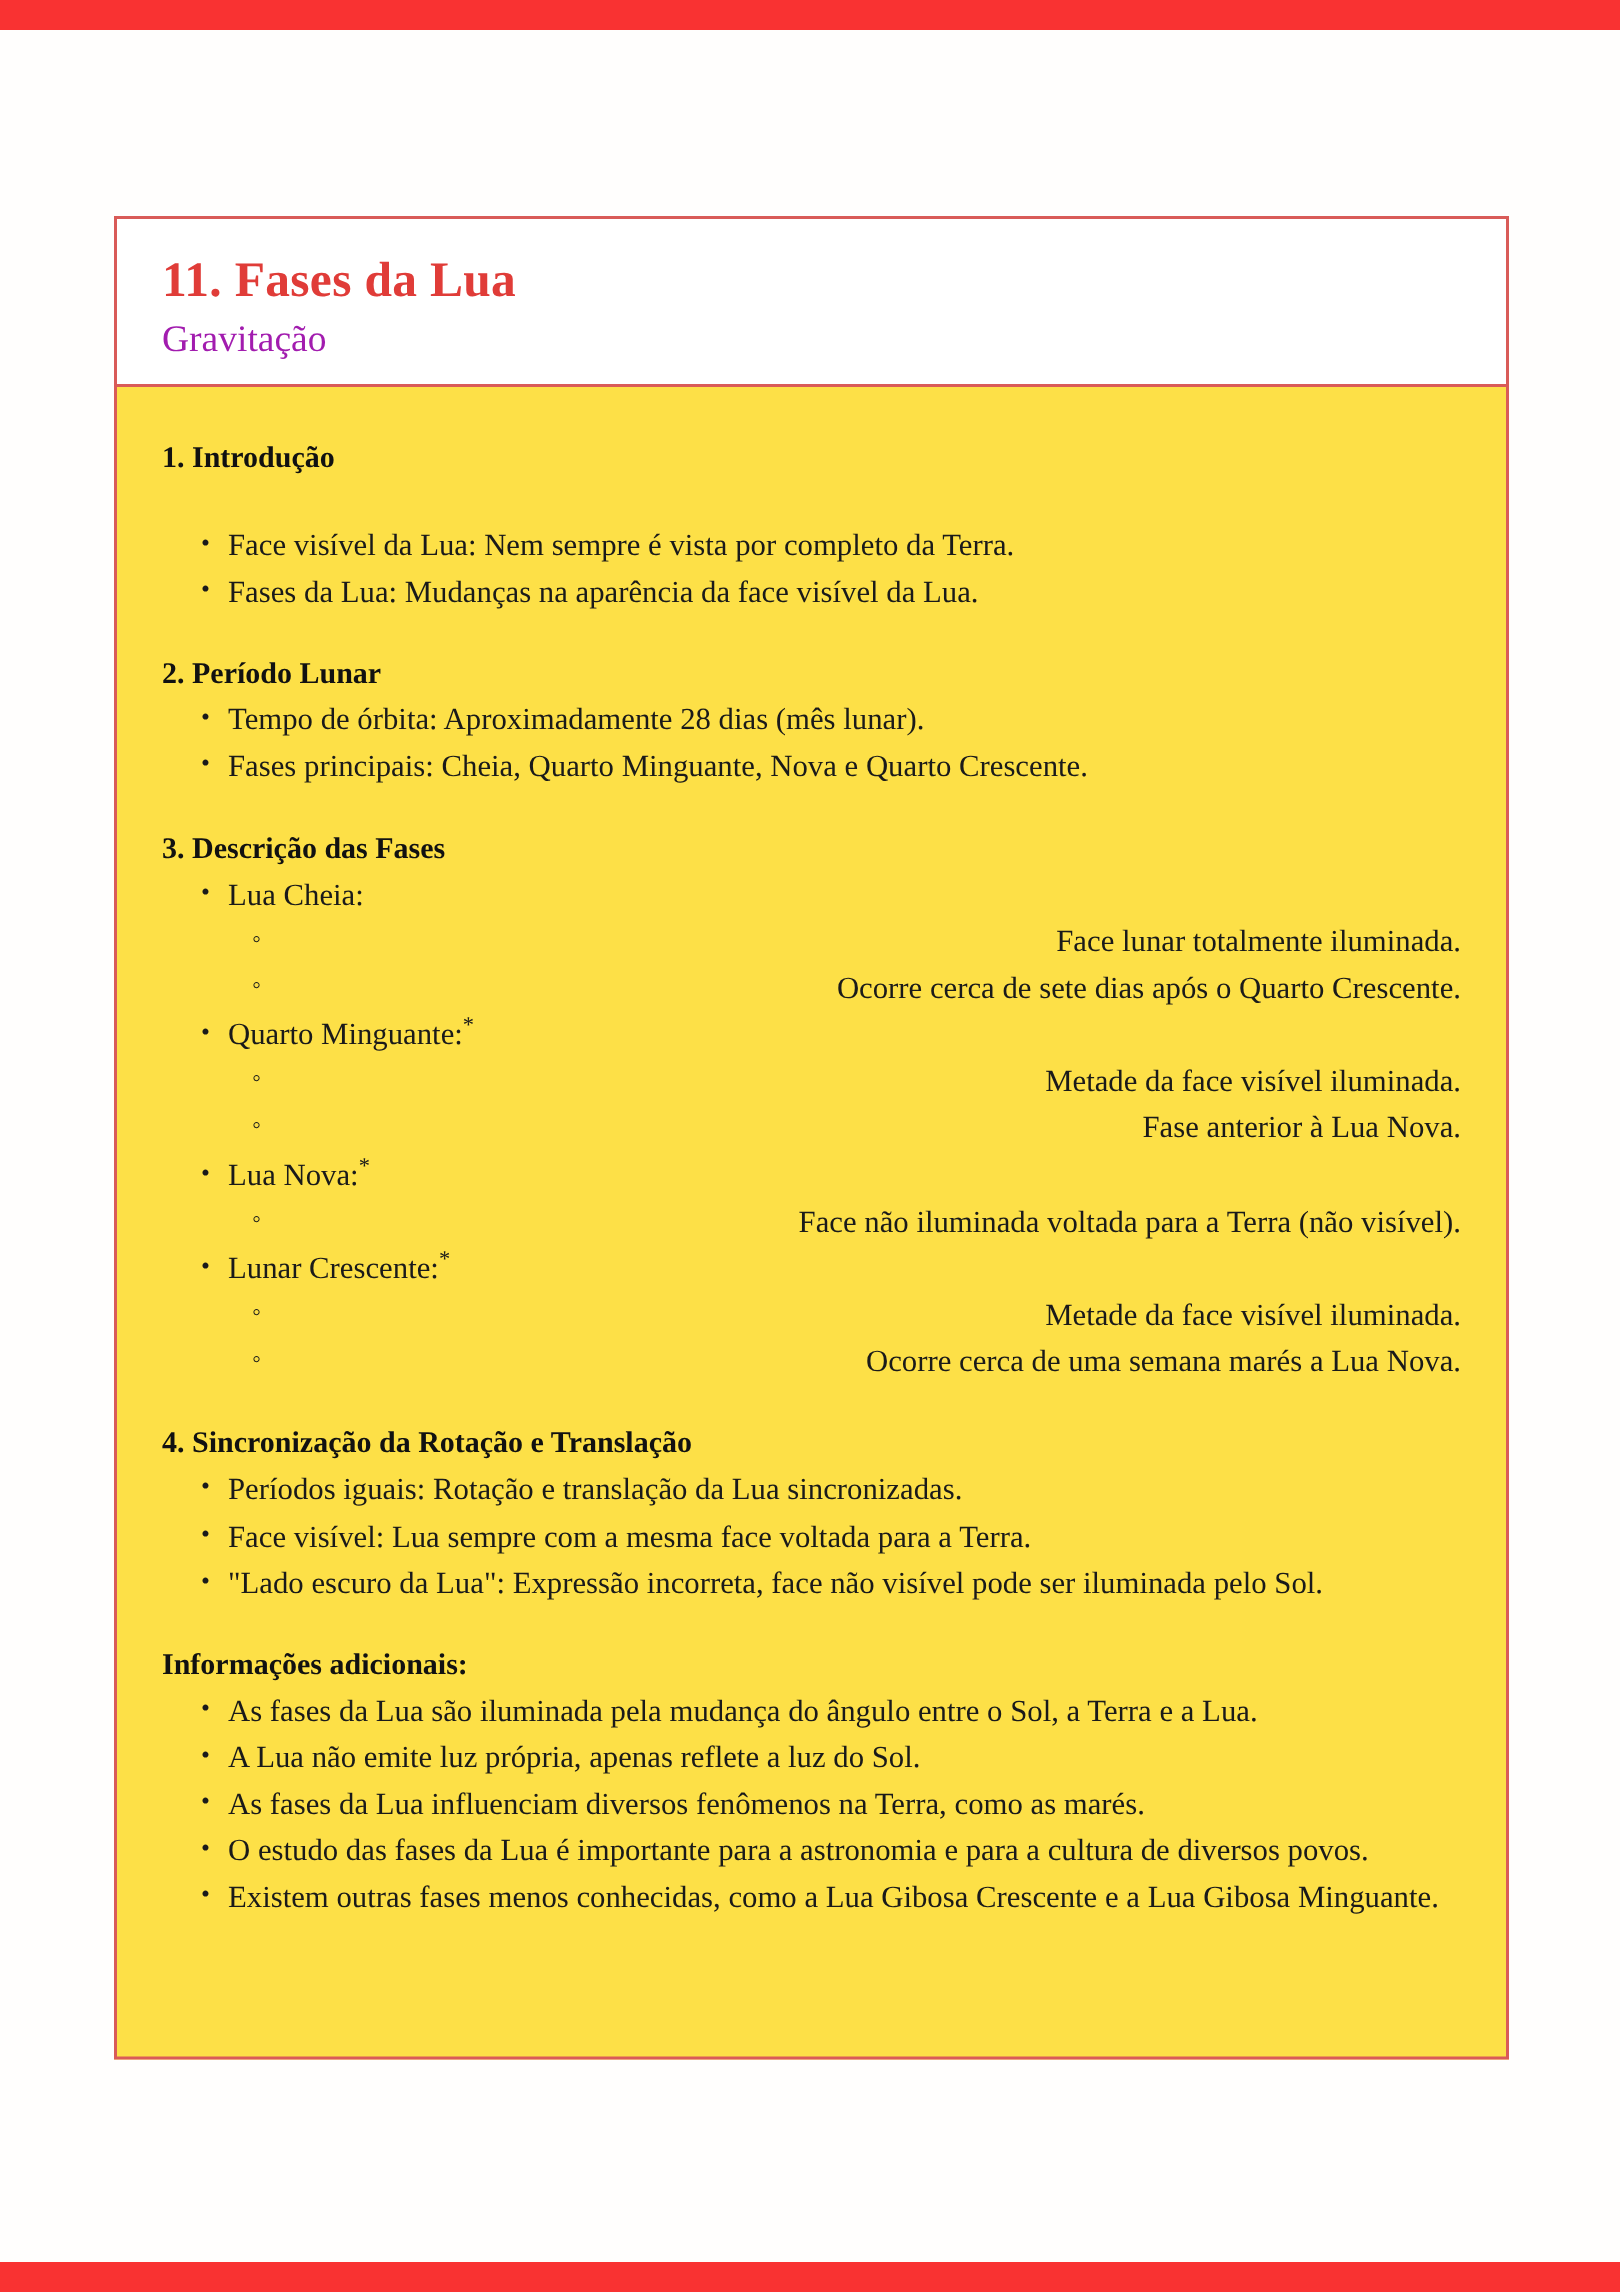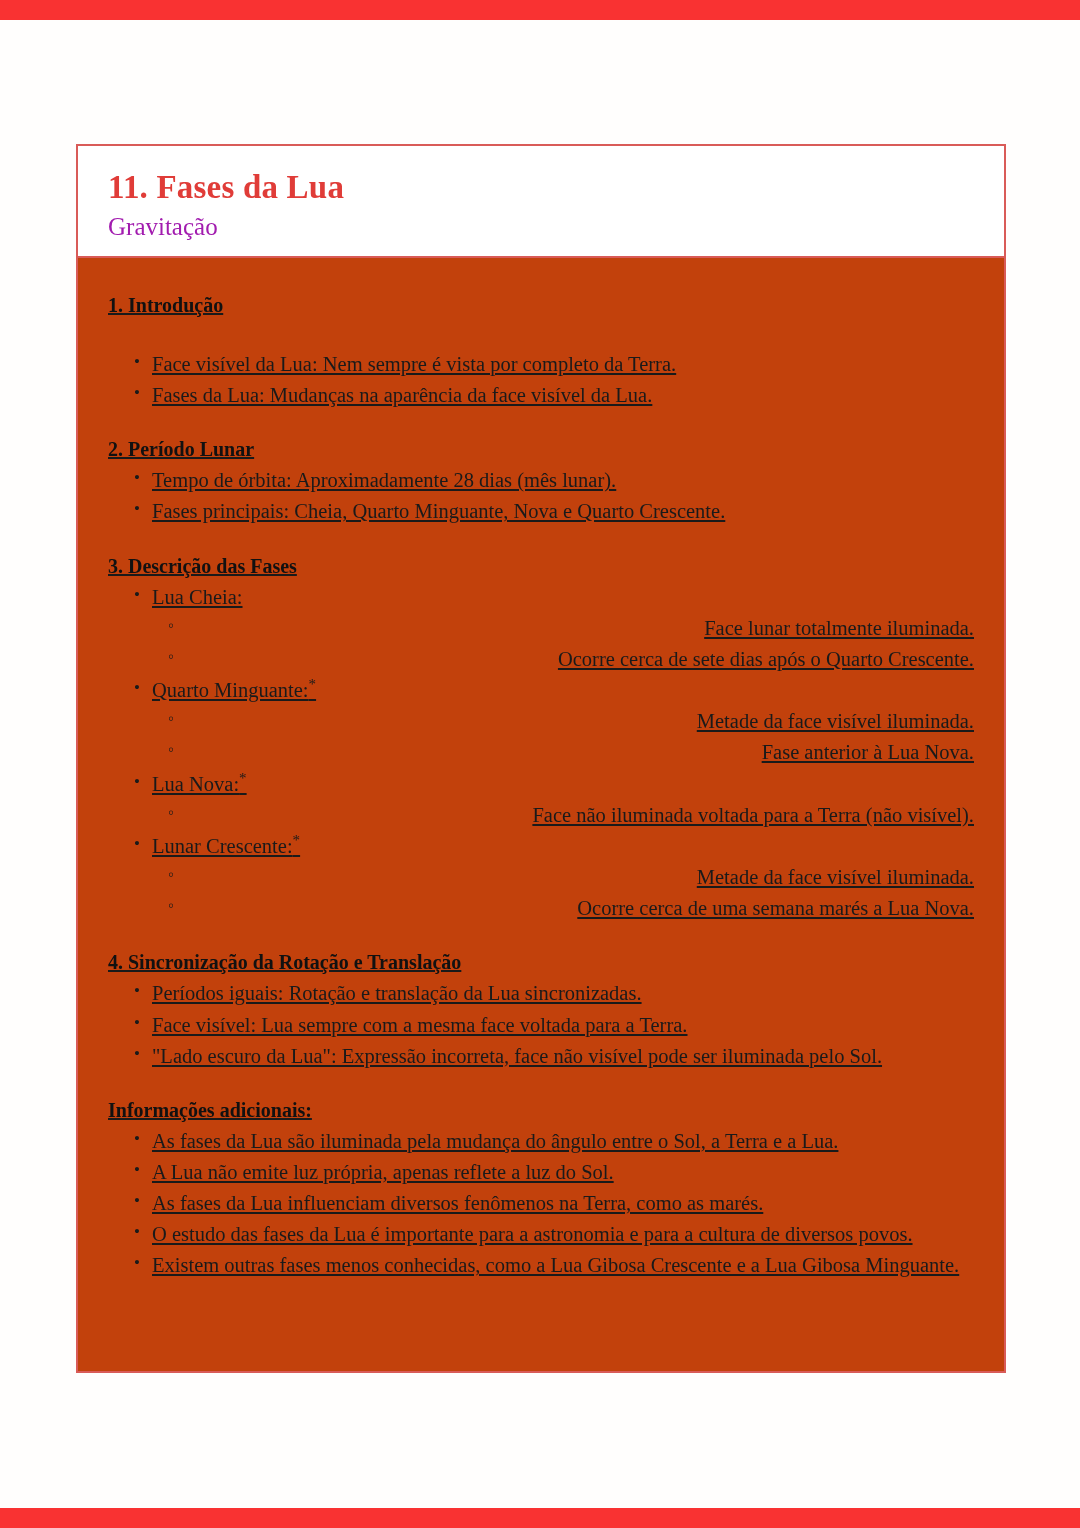--- a/index.html
+++ b/index.html
@@ -58,24 +58,23 @@
     margin: 0;
   }
 
   .content-box {
     position: absolute;
     left: 76px;
     top: 256px;
     width: 930px;
     box-sizing: border-box;
     border: 2px solid #d95b58;
-    background: #c2410c;
+    background: #fde047;
     padding: 34px 30px 30px 30px;
     min-height: 1117px;
-    text-decoration: underline;
   }
 
   .section { margin: 0; }
 
   .sec-head {
     font-size: 20px;
     font-weight: bold;
     color: #111;
     margin: 0;
     line-height: 1.35;

